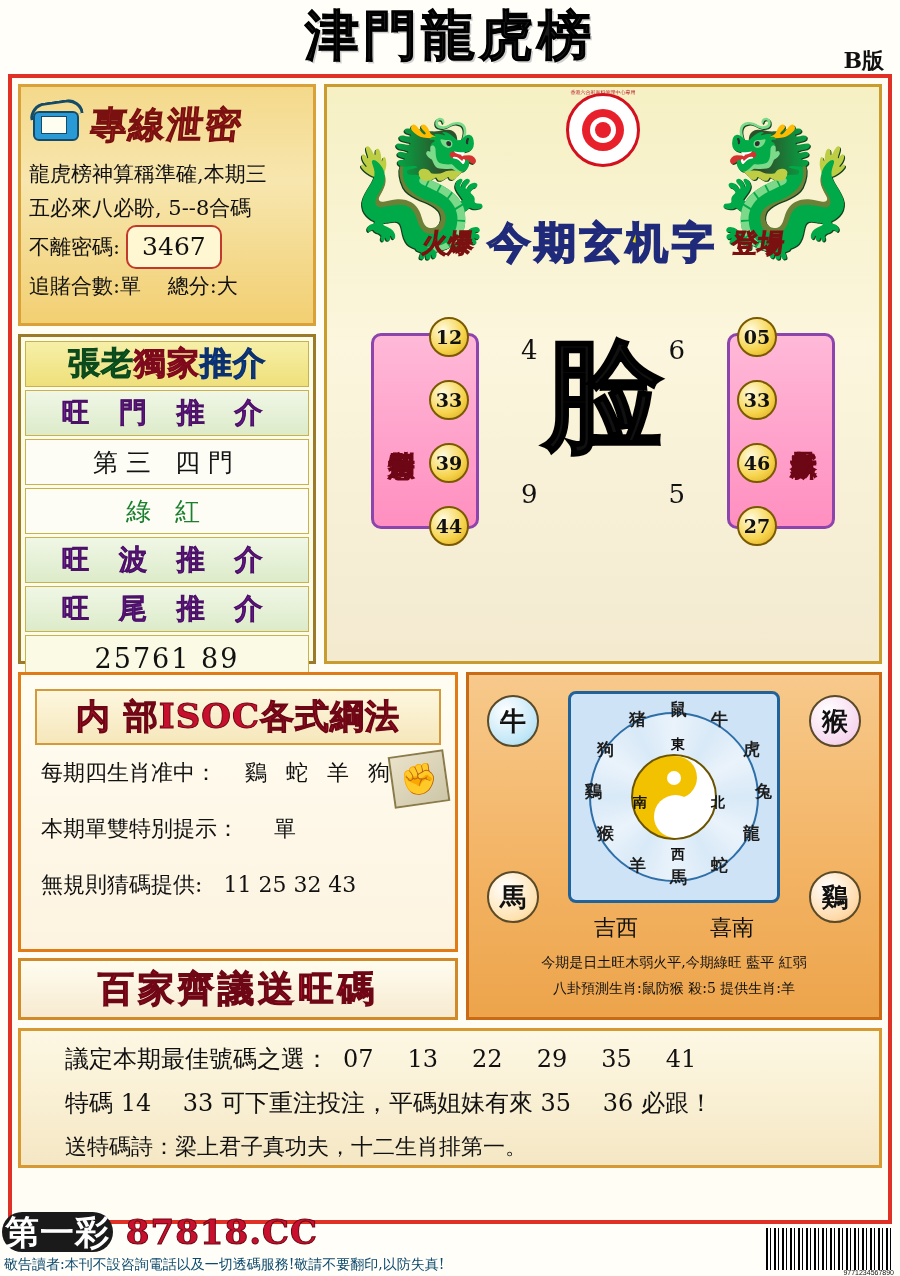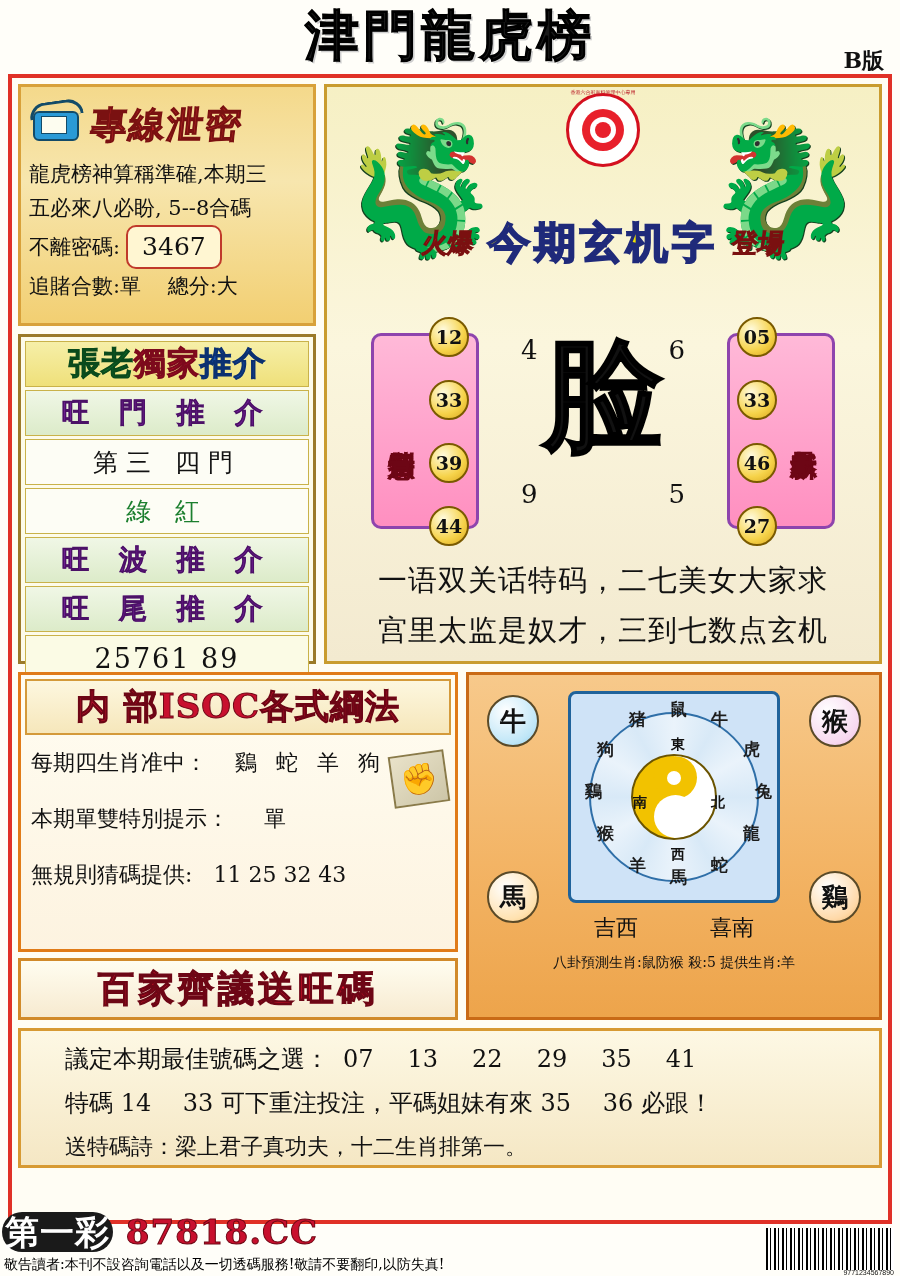--- a/index.html
+++ b/index.html
@@ -229,21 +229,21 @@
     position: absolute; left: 18px; right: 18px; top: 468px;
     font-family: "DejaVu Serif", serif; font-size: 29px; color: #111;
     line-height: 50px; text-align: center; letter-spacing: 1px;
   }
 
   
   #isoc {
     left: 6px; top: 594px; width: 440px; height: 280px;
     border: 3px solid #e07b18;
     background: linear-gradient(180deg,#fffdf2,#fdf3e0);
-    padding: 4px;
+    padding: 14px;
   }
   .isoc-head {
     height: 56px; border: 2px solid #d49a3a;
     background: linear-gradient(180deg,#fdf7df,#f6e7bb);
     display: flex; align-items: center; justify-content: center;
     font-family: "DejaVu Serif", serif; font-weight: bold; font-size: 34px;
     color: #c8102e; -webkit-text-stroke: 1px #6d0615; letter-spacing: 1px;
   }
   .isoc-line {
     font-family: "DejaVu Serif", serif; font-size: 22px; color: #111;
@@ -363,21 +363,21 @@
   .brand {
     position: absolute; left: 2px; bottom: 20px;
     font-family: "DejaVu Serif", serif; font-weight: bold; font-size: 34px;
     color: #c8102e; -webkit-text-stroke: 1px #6b0612;
     letter-spacing: 1px;
   }
   .brand .dom { color: #c8102e; }
   .brand .chip { background: #1a1a1a; color: #fff; -webkit-text-stroke: 0; padding: 0 3px; border-radius: 20px; }
   .disclaimer {
     position: absolute; left: 4px; bottom: 2px;
-    font-family: "DejaVu Serif", serif; font-size: 14px; color: #000000;
+    font-family: "DejaVu Serif", serif; font-size: 14px; color: #0c4a6e;
     white-space: nowrap;
   }
   .barcode {
     position: absolute; right: 6px; bottom: 6px; width: 128px; height: 42px;
     background: repeating-linear-gradient(90deg,#000 0 2px,#fff 2px 4px,#000 4px 5px,#fff 5px 8px);
   }
   .barcode-num {
     position: absolute; right: 6px; bottom: 0px; font-size: 7px; color: #111;
   }
 </style>
@@ -470,24 +470,20 @@
           <span style="letter-spacing:0;writing-mode:vertical-rl;text-orientation:upright;">最新奉獻</span>
         </div>
       </div>
 
       <div class="big-char">脸</div>
       <div class="corner-num cn-tl">4</div>
       <div class="corner-num cn-tr">6</div>
       <div class="corner-num cn-bl">9</div>
       <div class="corner-num cn-br">5</div>
 
-      <div class="verse">
-        <div>一语双关话特码，二七美女大家求</div>
-        <div>宫里太监是奴才，三到七数点玄机</div>
-      </div>
     </div>
 
     <div class="box" id="isoc">
       <div class="isoc-head">内 部ISOC各式綱法</div>
       <div class="fist">✊</div>
       <div class="isoc-line">
         <span>每期四生肖准中：</span>
         &nbsp;&nbsp;
         <span class="sp">鷄 蛇 羊 狗</span>
       </div>
@@ -538,20 +534,21 @@
       <div class="corner-animal ca-tr">猴</div>
       <div class="corner-animal ca-bl">馬</div>
       <div class="corner-animal ca-br">鷄</div>
 
       <div class="lucky-row">
         <span>吉西</span>
         <span>喜南</span>
       </div>
 
       <div class="wheel-note">
+        <div>今期是日土旺木弱火平,今期綠旺 藍平 紅弱</div>
         <div>八卦預測生肖:鼠防猴  殺:5   提供生肖:羊</div>
       </div>
     </div>
 
     <div class="box" id="summary">
       <div class="sum-line">
         <span class="sum-label">議定本期最佳號碼之選：</span>
         <span class="nums">
           <span>07</span>
           <span>13</span>

